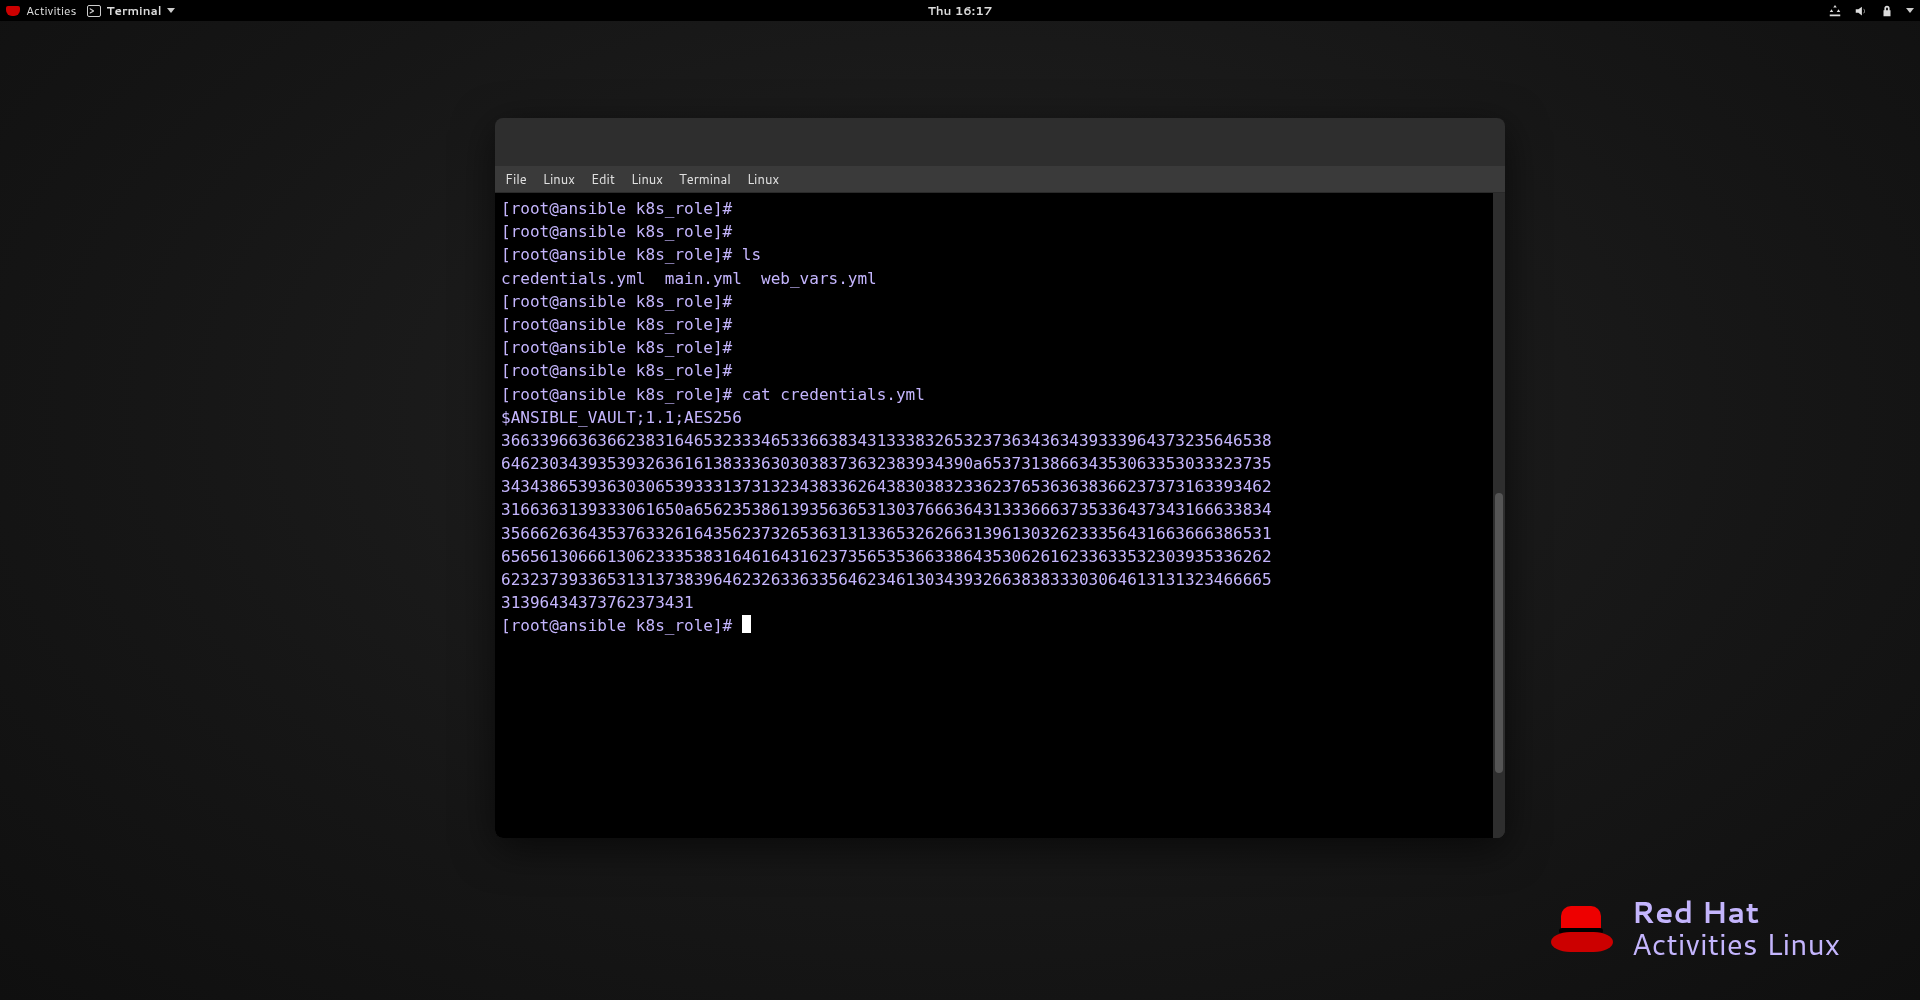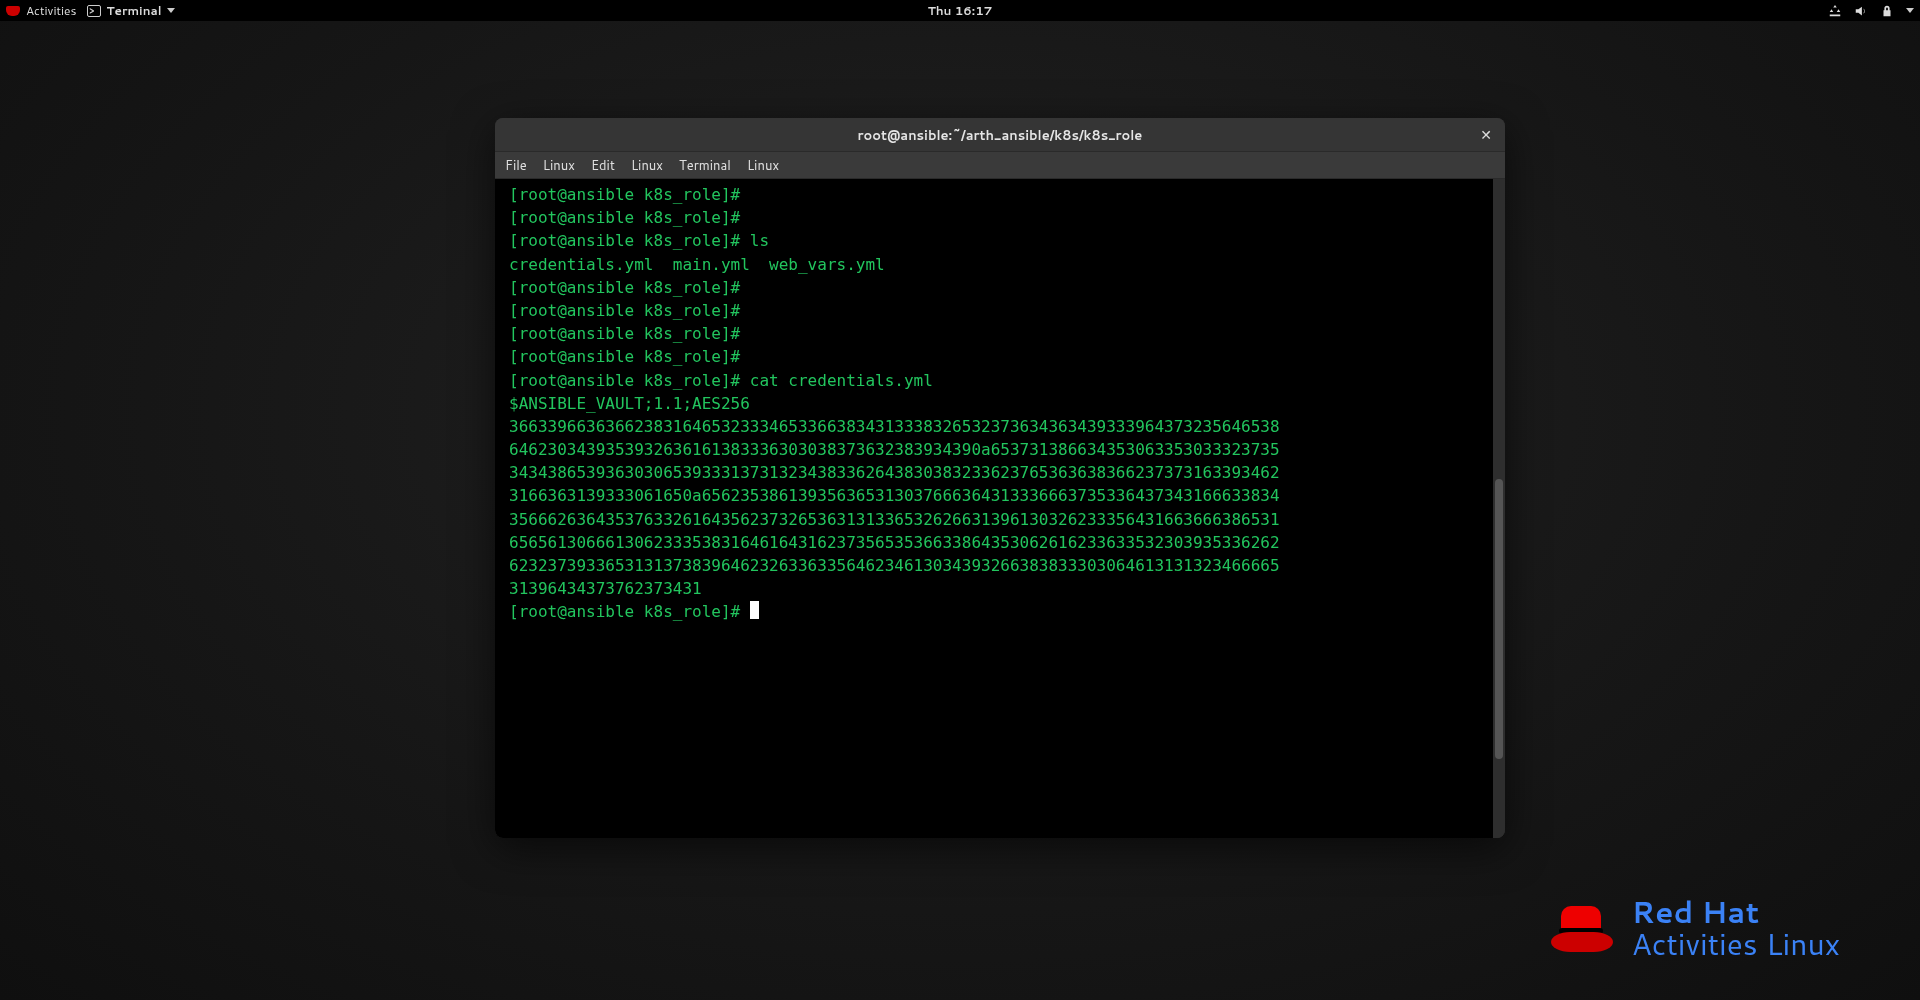--- a/index.html
+++ b/index.html
@@ -92,31 +92,32 @@
   }
   .menubar {
     height: 27px;
     background: #3a3a3a;
     display: flex; align-items: center;
     padding: 0 10px;
     gap: 16px;
     font-size: 13px;
     color: #e0e0e0;
     border-bottom: 1px solid #2a2a2a;
+    margin-top: 48px;
   }
   .menubar span { cursor: pointer; }
   .term-body-wrap { position: relative; flex: 1; display: flex; }
   .term-body {
     flex: 1;
     background: #000;
-    padding: 4px 14px;
+    padding: 4px 6px;
     font-family: "DejaVu Sans Mono", "Liberation Mono", monospace;
     font-size: 16px;
     line-height: 1.45;
-    color: #22c55e;
+    color: #c4b5fd;
     white-space: pre;
     overflow: hidden;
   }
   .term-scroll {
     width: 12px;
     background: #2e2e2e;
     position: relative;
   }
   .term-scroll .thumb {
     position: absolute; left: 2px; right: 2px;
@@ -153,21 +154,21 @@
     width: 40px; height: 30px;
     background: #ee0000;
     border-radius: 10px 10px 4px 4px;
   }
   .fedora-hat .band {
     position: absolute; top: 22px; left: 8px;
     width: 44px; height: 6px;
     background: #000;
     border-radius: 3px;
   }
-  .rhel-text { color: #3b82f6; }
+  .rhel-text { color: #c4b5fd; }
   .rhel-text .l1 { font-size: 30px; font-weight: 700; line-height: 1; }
   .rhel-text .l2 { font-size: 30px; font-weight: 400; line-height: 1.1; }
 </style>
 </head>
 <body>
 
 <div class="wallpaper"></div>
 
 <div class="topbar">
   <div class="left">
@@ -198,26 +199,20 @@
     <span class="tray-icon lock-icon">
       <svg viewBox="0 0 16 16" width="14" height="14">
           <path d="M5 7V5a3 3 0 016 0v2h1v7H4V7zm2 0h2V5a1 1 0 00-2 0z"></path>
         </svg>
     </span>
     <span class="chev-down"></span>
   </div>
 </div>
 
 <div class="term-window">
-  <div class="titlebar">
-    <span>root@ansible:~/arth_ansible/k8s/k8s_role</span>
-    <span class="close">
-      <span>✕</span>
-    </span>
-  </div>
   <div class="menubar">
     <span>File</span>
     <span>Linux</span>
     <span>Edit</span>
     <span>Linux</span>
     <span>Terminal</span>
     <span>Linux</span>
   </div>
   <div class="term-body-wrap">
     <div class="term-body" id="term-body">[root@ansible k8s_role]# 

